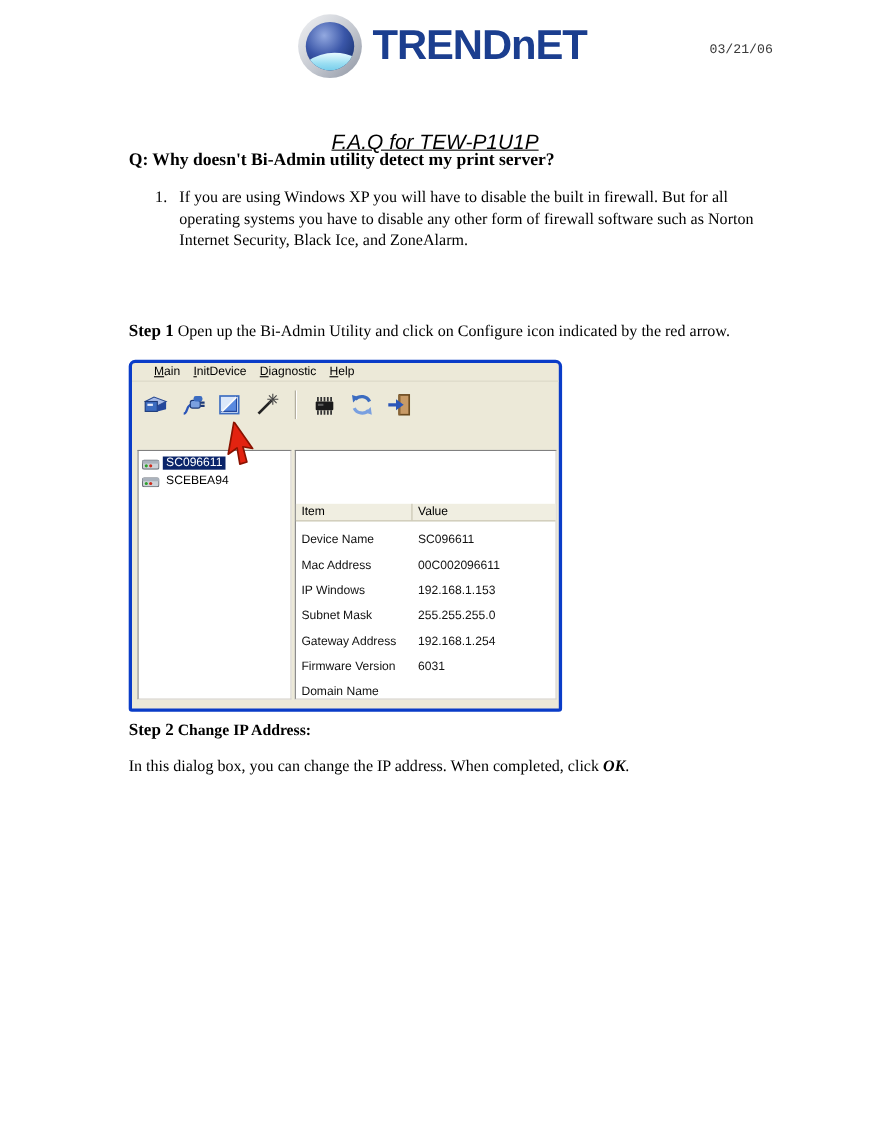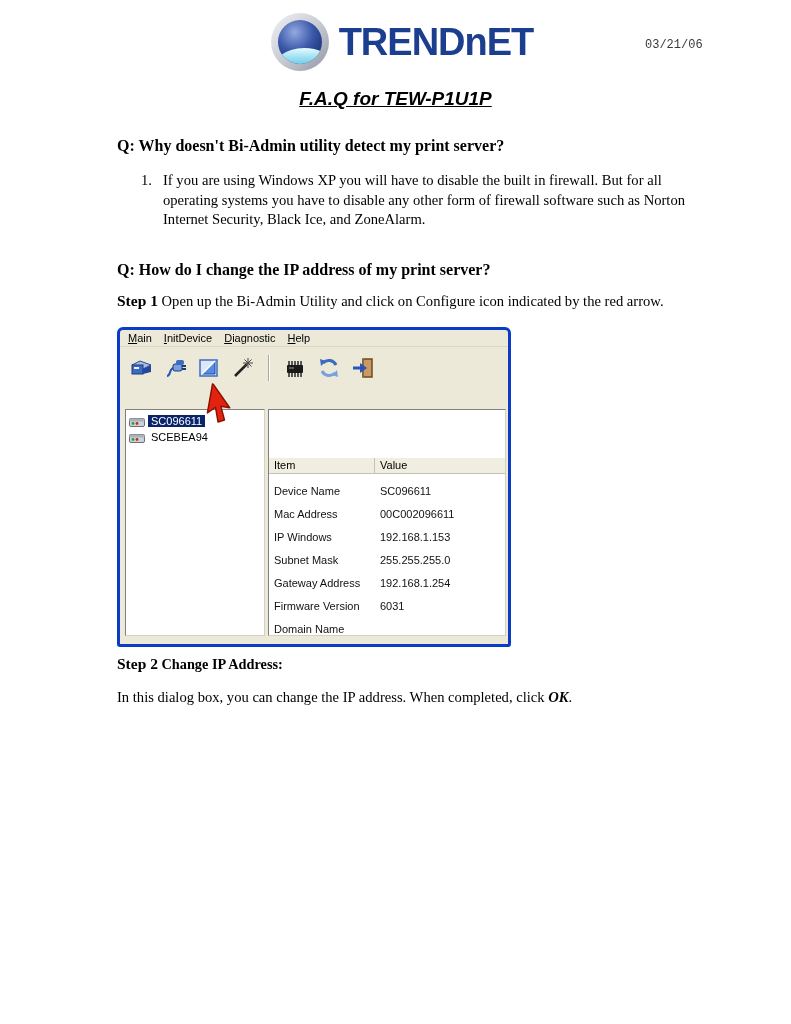--- a/index.html
+++ b/index.html
@@ -11,21 +11,21 @@
 
   
   .logo-row { position:absolute; top:13px; left:0; width:100%; display:flex; justify-content:center; align-items:center; gap:10px;padding-left:13px; }
   .globe { width:58px; height:58px; border-radius:50%; background:linear-gradient(135deg,#f2f3f5 0%,#c3c7cf 55%,#8e95a3 100%); display:flex; align-items:center; justify-content:center; }
   .globe-inner { position:relative; width:44px; height:44px; border-radius:50%; overflow:hidden; background:radial-gradient(circle at 38% 28%, #93a9e0 0%, #3a56a8 45%, #16306e 85%); }
   .globe-wave { position:absolute; left:-8px; right:-8px; bottom:-12px; height:28px; border-radius:60% 45% 0 0 / 95% 55% 0 0; background:linear-gradient(180deg,#e8fbff 0%,#9adef2 35%,#35aede 100%); }
   .brand { font-family:"Liberation Sans",sans-serif; font-weight:bold; color:#1b3e8f; font-size:38px; letter-spacing:-1px; line-height:1; }
   .doc-date { position:absolute; top:38px; left:645px; font-family:Liberation Mono, monospace; font-size:12px; color:#3a3a3a; }
 
   
-  .doc-title { position:absolute; top:88px; left:0; width:100%; text-align:center; font-family:"Liberation Sans",sans-serif; font-size:19px; font-weight:bold; font-style:italic; color:#000; }
+  .doc-title { position:absolute; top:119px; left:0; width:100%; text-align:center; font-family:"Liberation Sans",sans-serif; font-size:19px; font-weight:normal; font-style:italic; color:#000; }
   .doc-title span { text-decoration:underline; }
   .q-heading { position:absolute; left:117px; font-size:16px; font-weight:bold; color:#000; }
   .q1 { top:137px; } .q2 { top:261px; }
   .list-item { position:absolute; left:141px; top:171px; width:545px; font-size:14.6px; line-height:19.5px; display:flex; color:#000; }
   .list-num { width:22px; flex:0 0 22px; }
   .step-line { position:absolute; left:117px; font-size:14.6px; color:#000; }
   .step1 { top:292px;text-align:right; }
   .step2 { top:655px; }
   .step-bold { font-weight:bold; font-size:15.5px; }
   .step2-rest { font-weight:bold; font-size:14.3px; }
@@ -44,21 +44,21 @@
     border-radius:3px 3px 0 0;
   }
   .titlebar-text { flex:1; color:#fff; font-weight:bold; font-size:11.5px; white-space:nowrap; overflow:hidden; }
   .win-btn { width:15px; height:14px; border:1px solid #fff; border-radius:3px; display:flex; align-items:flex-end; justify-content:center; }
   .btn-blue { background:linear-gradient(180deg,#7fa1ee 0%,#2a55c8 70%); }
   .btn-red { background:linear-gradient(180deg,#f09075 0%,#cc3a1b 70%); align-items:center; }
   .glyph-min { width:7px; height:2px; background:#fff; margin-bottom:2px; }
   .glyph-max { width:7px; height:7px; border:2px solid #fff; margin-bottom:2px; }
   .glyph-x { color:#fff; font-size:11px; font-weight:bold; line-height:12px; font-family:"Liberation Sans",sans-serif; }
 
-  .menubar { height:17px; display:flex; align-items:center; padding-left:2px; border-bottom:1px solid #dcd8c8; }
+  .menubar { height:17px; display:flex; align-items:center; padding-left:14px; border-bottom:1px solid #dcd8c8; }
   .menu-item { display:inline-block; font-size:11px; color:#000; padding:1px 6px; }
   .menu-item::first-letter { text-decoration:underline; }
 
   .toolbar { height:42px; display:flex; align-items:center; padding-left:9px; gap:10px; }
   .tb-icon { width:24px; height:24px; display:block; }
   .tb-sep { width:2px; height:26px; border-left:1px solid #aca899; border-right:1px solid #fff; margin:0 3px; }
 
   .panel { position:absolute; background:#fff; border:1px solid #808080; border-right-color:#d4d0c8; border-bottom-color:#d4d0c8; }
   .left-panel { left:5px; top:79px; width:140px; height:227px; padding-top:3px; }
   .right-panel { left:148px; top:79px; width:238px; height:227px; display:flex; flex-direction:column; }
@@ -94,21 +94,20 @@
 
   <div class="doc-title"><span>F.A.Q for TEW-P1U1P</span></div>
 
   <div class="q-heading q1">Q: Why doesn't Bi-Admin utility detect my print server?</div>
 
   <div class="list-item">
     <span class="list-num">1.</span>
     <span>If you are using Windows XP you will have to disable the built in firewall. But for all operating systems you have to disable any other form of firewall software such as Norton Internet Security, Black Ice, and ZoneAlarm.</span>
   </div>
 
-  <div class="q-heading q2">Q: How do I change the IP address of my print server?</div>
 
   <div class="step-line step1">
     <span class="step-bold">Step 1</span><span> Open up the Bi-Admin Utility and click on Configure icon indicated by the red arrow.</span>
   </div>
 
   <div class="xp-window">
 
 
     <div class="menubar">
       <span class="menu-item">Main</span>

